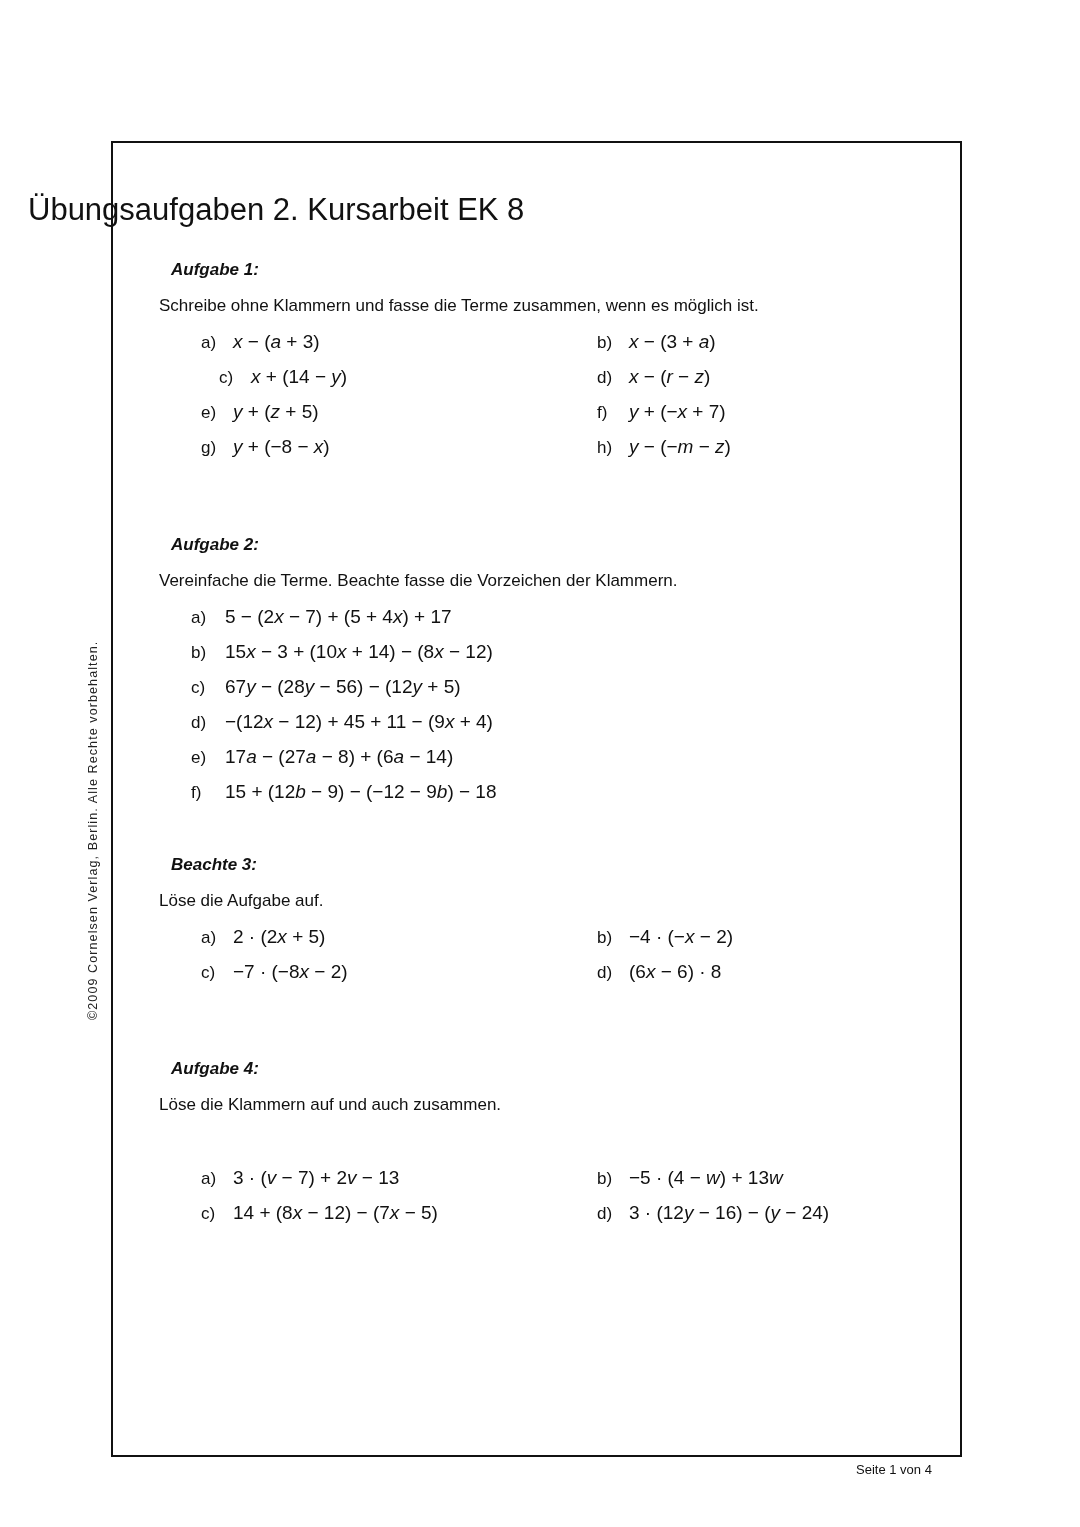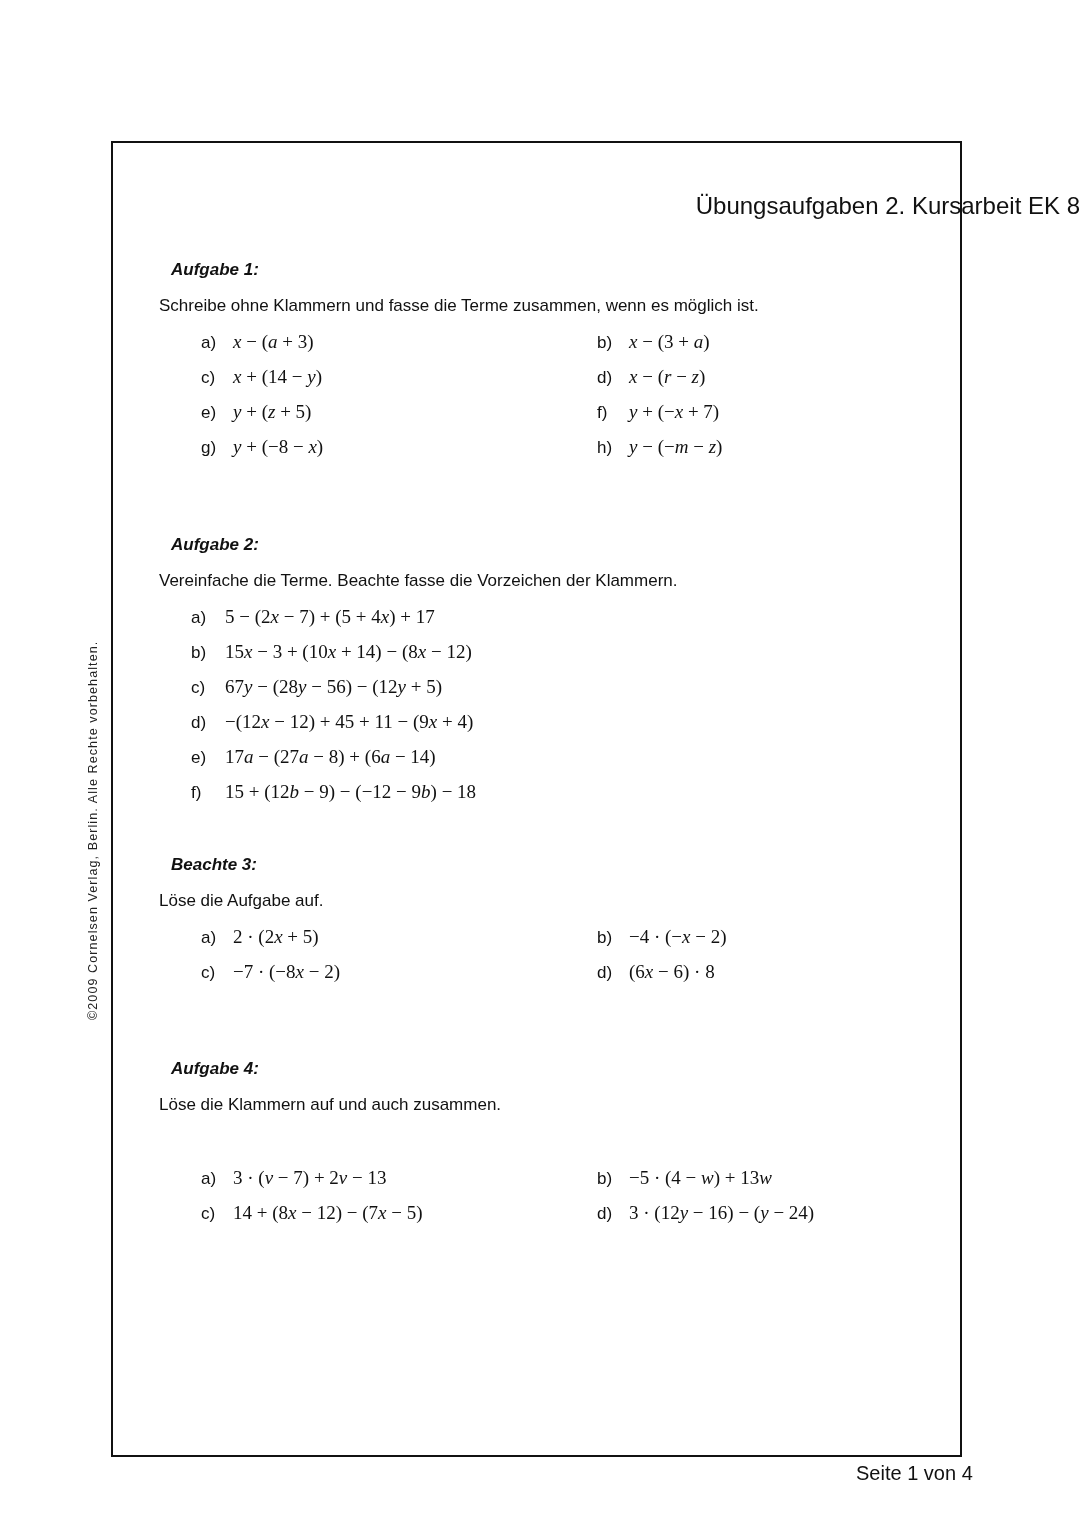--- a/index.html
+++ b/index.html
@@ -1,39 +1,39 @@
 <!DOCTYPE html>
 <html><head>
 <meta charset="utf-8">
 <style>
   html, body { margin:0; padding:0; background:#ffffff; }
   body { width:1080px; height:1527px; position:relative; font-family:"Liberation Sans", sans-serif; color:#111; overflow:hidden; }
   .frame { position:absolute; left:111px; top:141px; width:851px; height:1316px; border:2px solid #111; box-sizing:border-box; }
   .side { position:absolute; left:86px; top:1020px; transform-origin:left top; transform:rotate(-90deg); font-size:12.5px; letter-spacing:1.1px; white-space:nowrap; color:#222; }
-  .title { position:absolute; left:0; width:100%; top:192px; text-align:right; font-size:24px; padding-left:28px; box-sizing:border-box; }
+  .title { position:absolute; left:0; width:100%; top:192px; text-align:left; font-size:31px; padding-left:28px; box-sizing:border-box; }
   .h { position:absolute; left:159px; font-weight:bold; font-style:italic; font-size:17px;margin-left:12px; }
   .p { position:absolute; left:159px; font-size:17px; }
   .item { position:absolute; font-size:19px; white-space:nowrap; }
   .lbl { font-family:"Liberation Sans", sans-serif; font-size:17px; display:inline-block; width:32px; }
   .lbl2 { width:34px; }
-  .expr { font-family:Liberation Serif, serif; }
-  .footer { position:absolute; left:856px; top:1462px; font-size:20px;text-align:right; }
+  .expr { font-family:Liberation Sans, sans-serif; }
+  .footer { position:absolute; left:856px; top:1462px; font-size:13px;text-align:right; }
 </style>
 </head>
 <body>
 
 <div class="frame"></div>
 <div class="side">©2009 Cornelsen Verlag, Berlin. Alle Rechte vorbehalten.</div>
 <div class="title">Übungsaufgaben 2. Kursarbeit EK 8</div>
 
 <div class="h" style="top:260px">Aufgabe 1:</div>
 <div class="p" style="top:296px">Schreibe ohne Klammern und fasse die Terme zusammen, wenn es möglich ist.</div>
 <div class="item" style="left:201px;top:331px"><span class="lbl">a)</span><span class="expr"><i>x</i> − (<i>a</i> + 3)</span></div>
 <div class="item" style="left:597px;top:331px"><span class="lbl">b)</span><span class="expr"><i>x</i> − (3 + <i>a</i>)</span></div>
-<div class="item" style="left:201px;top:366px"><span class="lbl">c)</span><span class="expr"><i>x</i> + (14 − <i>y</i>)</span></div>
+<div class="item" style="left:219px;top:366px"><span class="lbl">c)</span><span class="expr"><i>x</i> + (14 − <i>y</i>)</span></div>
 <div class="item" style="left:597px;top:366px"><span class="lbl">d)</span><span class="expr"><i>x</i> − (<i>r</i> − <i>z</i>)</span></div>
 <div class="item" style="left:201px;top:401px"><span class="lbl">e)</span><span class="expr"><i>y</i> + (<i>z</i> + 5)</span></div>
 <div class="item" style="left:597px;top:401px"><span class="lbl">f)</span><span class="expr"><i>y</i> + (−<i>x</i> + 7)</span></div>
 <div class="item" style="left:201px;top:436px"><span class="lbl">g)</span><span class="expr"><i>y</i> + (−8 − <i>x</i>)</span></div>
 <div class="item" style="left:597px;top:436px"><span class="lbl">h)</span><span class="expr"><i>y</i> − (−<i>m</i> − <i>z</i>)</span></div>
 
 <div class="h" style="top:535px">Aufgabe 2:</div>
 <div class="p" style="top:571px">Vereinfache die Terme. Beachte fasse die Vorzeichen der Klammern.</div>
 <div class="item" style="left:191px;top:606px"><span class="lbl lbl2">a)</span><span class="expr">5 − (2<i>x</i> − 7) + (5 + 4<i>x</i>) + 17</span></div>
 <div class="item" style="left:191px;top:641px"><span class="lbl lbl2">b)</span><span class="expr">15<i>x</i> − 3 + (10<i>x</i> + 14) − (8<i>x</i> − 12)</span></div>

